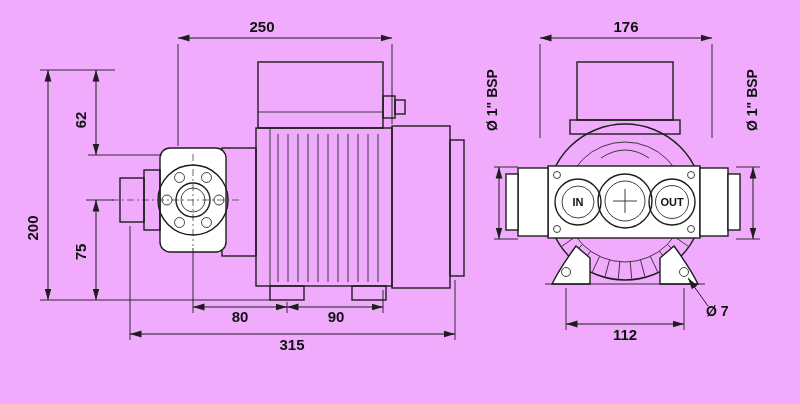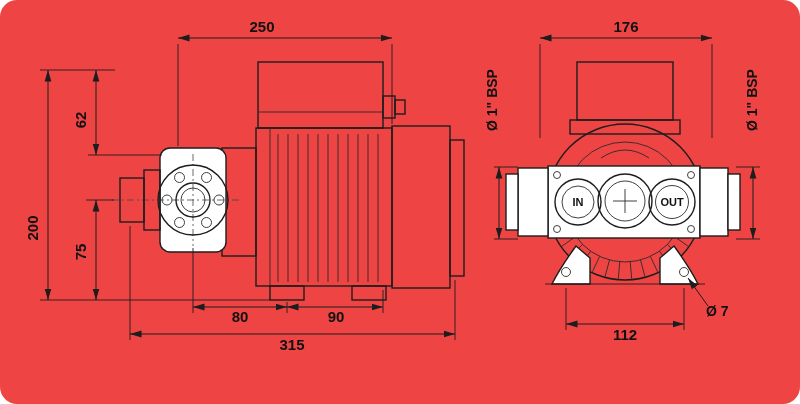--- a/index.html
+++ b/index.html
@@ -1,18 +1,18 @@
 <!DOCTYPE html>
 <html><head>
 <meta charset="utf-8">
 <style>
   html,body{margin:0;padding:0;background:#fff;}
   .stage{
-    position:relative;width:800px;height:404px;background:#ef4444;
-    font-family:"Liberation Sans",sans-serif;overflow:hidden;border-radius:17px;
+    position:relative;width:800px;height:404px;background:#f0abfc;
+    font-family:"Liberation Sans",sans-serif;overflow:hidden;
   }
   svg{position:absolute;left:0;top:0;}
   .draw{fill:none;stroke:#1d1d1d;stroke-width:1.4;}
   .thin{fill:none;stroke:#2a2a2a;stroke-width:0.9;}
   .fill-w{fill:#ffffff;stroke:#1d1d1d;stroke-width:1.4;}
   .ext{fill:none;stroke:#1d1d1d;stroke-width:0.9;}
   .dimline{fill:none;stroke:#1d1d1d;stroke-width:1;}
   .cline{fill:none;stroke:#444;stroke-width:0.8;stroke-dasharray:7 3 2 3;}
   .dimtxt{font-weight:700;font-size:15px;fill:#111;}
   .dimtxt-sm{font-weight:700;font-size:14px;fill:#111;}

